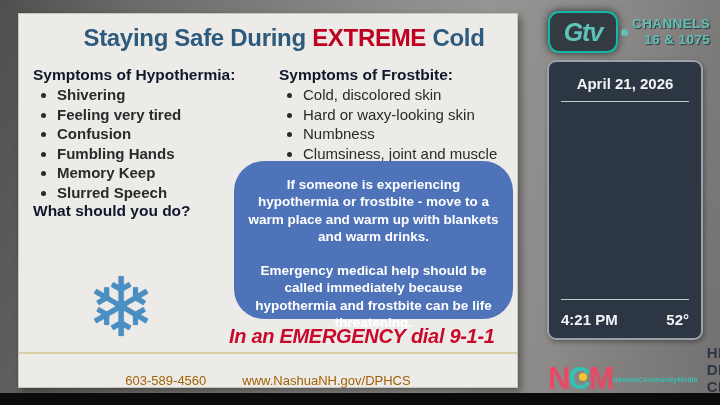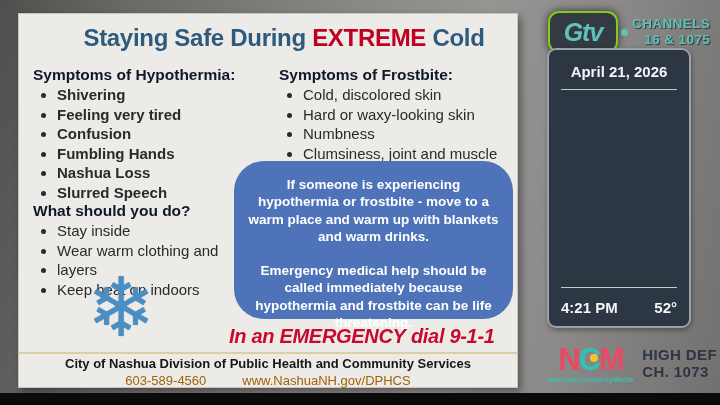--- a/index.html
+++ b/index.html
@@ -51,45 +51,45 @@
     justify-content:center;gap:36px;font-size:13px;color:#a16207;
   }
   .snowflake{
     position:absolute;left:52px;top:244px;width:100px;height:100px;
     font-size:82px;line-height:100px;text-align:center;color:#4a8fc4;
     text-shadow:0 0 1px #2f6ea3;
   }
   
   .gtv-wrap{position:absolute;left:548px;top:11px;display:flex;align-items:center;}
   .gtv-box{
-    width:66px;height:38px;background:#343a42;border:2px solid #84cc16;border-radius:11px;
+    width:66px;height:38px;background:#343a42;border:2px solid #14b8a6;border-radius:11px;
     display:flex;align-items:center;justify-content:center;
     color:#5fc2b8;font-weight:800;font-style:italic;font-size:25px;letter-spacing:-1px;
     box-shadow:0 0 9px rgba(25,28,33,.85);
   }
   .gtv-dot{width:7px;height:7px;border-radius:50%;background:#5fc2b8;margin:0 4px 0 3px;}
   .gtv-channels{
     color:#5fc2b8;font-weight:800;font-size:13.5px;line-height:1.15;letter-spacing:.4px;
     text-shadow:1px 1px 1px rgba(30,34,40,.8);
     text-align:right;
   }
   .info-panel{
-    position:absolute;left:547px;top:48px;width:144px;height:280px;box-sizing:border-box;
+    position:absolute;left:547px;top:60px;width:156px;height:280px;box-sizing:border-box;
     background:#2d3643;border:2px solid #9aa1a9;border-radius:9px;
     box-shadow:1px 2px 5px rgba(0,0,0,.35);
   }
   .panel-date{margin-top:13px;text-align:center;font-size:15px;font-weight:bold;color:#f2f4f6;}
   .panel-date-rule{margin:9px 12px 0 12px;border-top:1px solid #c6cbd1;}
   .panel-bottom-rule{position:absolute;left:12px;right:12px;bottom:38px;border-top:1px solid #c6cbd1;}
   .panel-bottom{
     position:absolute;left:12px;right:12px;bottom:10px;display:flex;
     justify-content:space-between;font-size:15px;font-weight:bold;color:#f2f4f6;gap:28px;
   }
   .ncm-wrap{position:absolute;left:548px;top:345px;display:flex;align-items:center;gap:9px;}
-  .ncm-logo{display:flex;flex-direction:column;align-items:center;}
+  .ncm-logo{display:flex;align-items:center;}
   .ncm-letters{font-size:31px;font-weight:800;line-height:30px;letter-spacing:-2px;}
   .ncm-n,.ncm-m{color:#e84a66;}
   .ncm-c{color:#35c1b2;position:relative;}
   .ncm-c::after{content:"";position:absolute;left:11px;top:12px;width:8px;height:8px;border-radius:50%;background:#f5c531;}
   .ncm-name{font-size:6.8px;color:#35c1b2;font-weight:bold;letter-spacing:.2px;margin-top:1px;}
   .ncm-hd{color:#2d3643;font-weight:800;font-size:15px;line-height:1.12;letter-spacing:.4px;}
   .bottom-bar{position:absolute;left:0;bottom:0;width:100%;height:12px;background:#0b0b0b;}
 </style>
 </head>
 <body>
@@ -99,30 +99,24 @@
     <span>Staying Safe During </span><span class="hl">EXTREME</span><span> Cold</span>
   </div>
 
   <div class="col-left">
     <div class="sec-head">Symptoms of Hypothermia:</div>
     <ul class="blist bold-items">
       <li>Shivering</li>
       <li>Feeling very tired</li>
       <li>Confusion</li>
       <li>Fumbling Hands</li>
-      <li>Nashua Loss</li>
+      <li>Memory Keep</li>
       <li>Slurred Speech</li>
     </ul>
     <div class="sec-head what-head">What should you do?</div>
-    <ul class="blist">
-      <li>Stay inside</li>
-      <li>Wear warm clothing and</li>
-      <li>layers</li>
-      <li>Keep heat on indoors</li>
-    </ul>
   </div>
 
   <div class="col-right">
     <div class="sec-head">Symptoms of Frostbite:</div>
     <ul class="blist">
       <li>Cold, discolored skin</li>
       <li>Hard or waxy-looking skin</li>
       <li>Numbness</li>
       <li>Clumsiness, joint and muscle stiffness</li>
     </ul>
@@ -133,21 +127,20 @@
     <p>Emergency medical help should be called immediately because hypothermia and frostbite can be life threatening.</p>
   </div>
 
   <div class="snowflake">❄</div>
 
   <div class="emergency">
     <span>In an </span><span class="hl">EMERGENCY</span><span> dial 9-1-1</span>
   </div>
 
   <div class="divider"></div>
-  <div class="footer-org">City of Nashua Division of Public Health and Community Services</div>
   <div class="footer-contact">
     <span>603-589-4560</span>
     <span>www.NashuaNH.gov/DPHCS</span>
   </div>
 </div>
 
 <div class="gtv-wrap">
   <div class="gtv-box">Gtv</div>
   <div class="gtv-dot"></div>
   <div class="gtv-channels">

